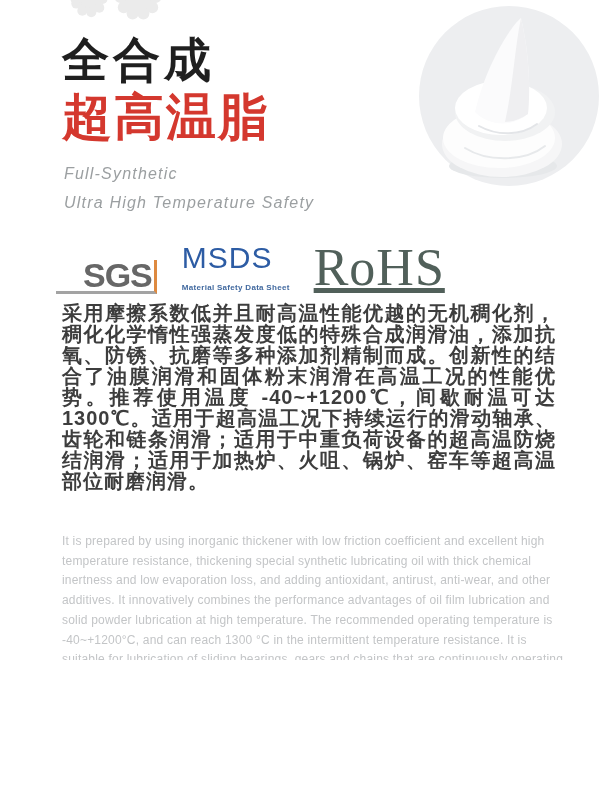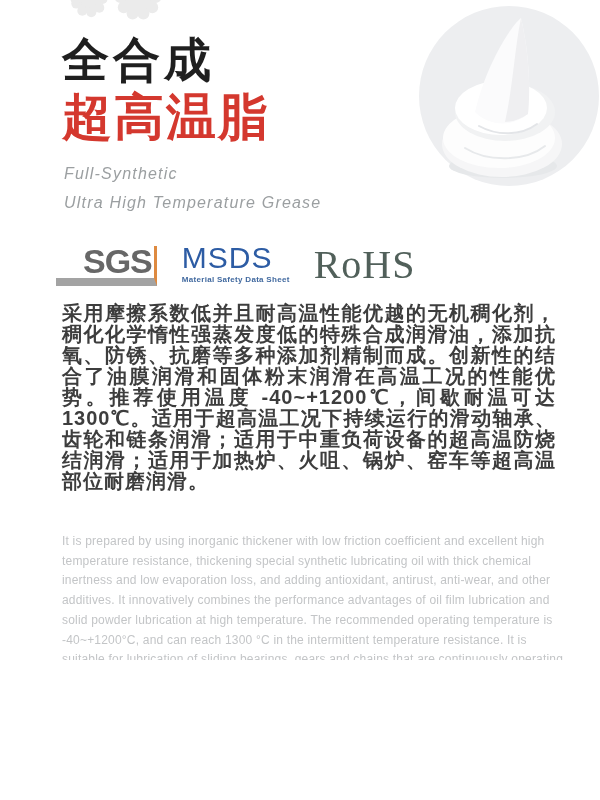--- a/index.html
+++ b/index.html
@@ -20,33 +20,33 @@
     position:absolute; left:62px; top:91px; font-size:50px; line-height:1.05;
     font-weight:800; color:#d4382e; letter-spacing:2px; white-space:nowrap;
   }
   .subtitle {
     position:absolute; left:64px; top:159px; font-style:italic; font-weight:500;
     color:#9b9fa1; font-size:16px; line-height:29px; letter-spacing:1.2px; white-space:nowrap;
   }
   
   .certs { position:absolute; left:56px; top:243px; display:flex; align-items:flex-end; }
   .sgs-logo {
-    border-bottom:8px solid #a3a3a3; border-right:3px solid #de8a40;
+    border-bottom:3px solid #a3a3a3; border-right:3px solid #de8a40;
     padding:0 2px 1px 27px;
   }
   .sgs-text {
     font-size:34px; font-weight:bold; color:#676767; letter-spacing:-1px; line-height:0.9;
   }
   .msds-logo { margin-left:25px; padding-bottom:2px; }
   .msds-text { font-size:30px; font-weight:normal; color:#2d5ca4; letter-spacing:1px; line-height:1; }
-  .msds-sub  { font-size:8px; font-weight:bold; color:#41699f; letter-spacing:0.3px; margin-top:2px; white-space:nowrap;text-align:center; }
+  .msds-sub  { font-size:8px; font-weight:bold; color:#41699f; letter-spacing:0.3px; margin-top:10px; white-space:nowrap;text-align:center; }
   .rohs-logo {
     margin-left:24px; padding-bottom:2px;
-    font-family:"Liberation Serif", serif; font-size:40px; line-height:0.95;
-    color:#51605a; letter-spacing:1px;
+    font-family:"Liberation Serif", serif; font-size:52px; line-height:0.95;
+    color:#51605a; letter-spacing:1px;text-decoration:underline;
   }
   
   .desc-cn {
     position:absolute; left:62px; top:303px; width:494px;
     font-size:20px; line-height:21px; color:#3d3d3d; font-weight:600;
     letter-spacing:1px; text-align:justify; margin:0;
   }
   .desc-en {
     position:absolute; left:62px; top:532px; width:502px;
     font-size:12px; line-height:19.7px; color:#c3c5c7; font-weight:400;
@@ -92,21 +92,21 @@
       <path d="M 62 120 C 80 130, 104 130, 120 118" stroke="#e3e5e8" stroke-width="2" fill="none" stroke-linecap="round"></path>
       <path d="M 48 142 C 70 156, 108 156, 128 140" stroke="#e7e9eb" stroke-width="2" fill="none" stroke-linecap="round"></path>
     </svg>
   </div>
 
   <div class="title-cn1">全合成</div>
   <div class="title-cn2">超高温脂</div>
 
   <div class="subtitle">
     <div>Full-Synthetic</div>
-    <div>Ultra High Temperature Grease</div>
+    <div>Ultra High Temperature Safety</div>
   </div>
 
   <div class="certs">
     <div class="sgs-logo">
       <div class="sgs-text">SGS</div>
     </div>
     <div class="msds-logo">
       <div class="msds-text">MSDS</div>
       <div class="msds-sub">Material Safety Data Sheet</div>
     </div>

